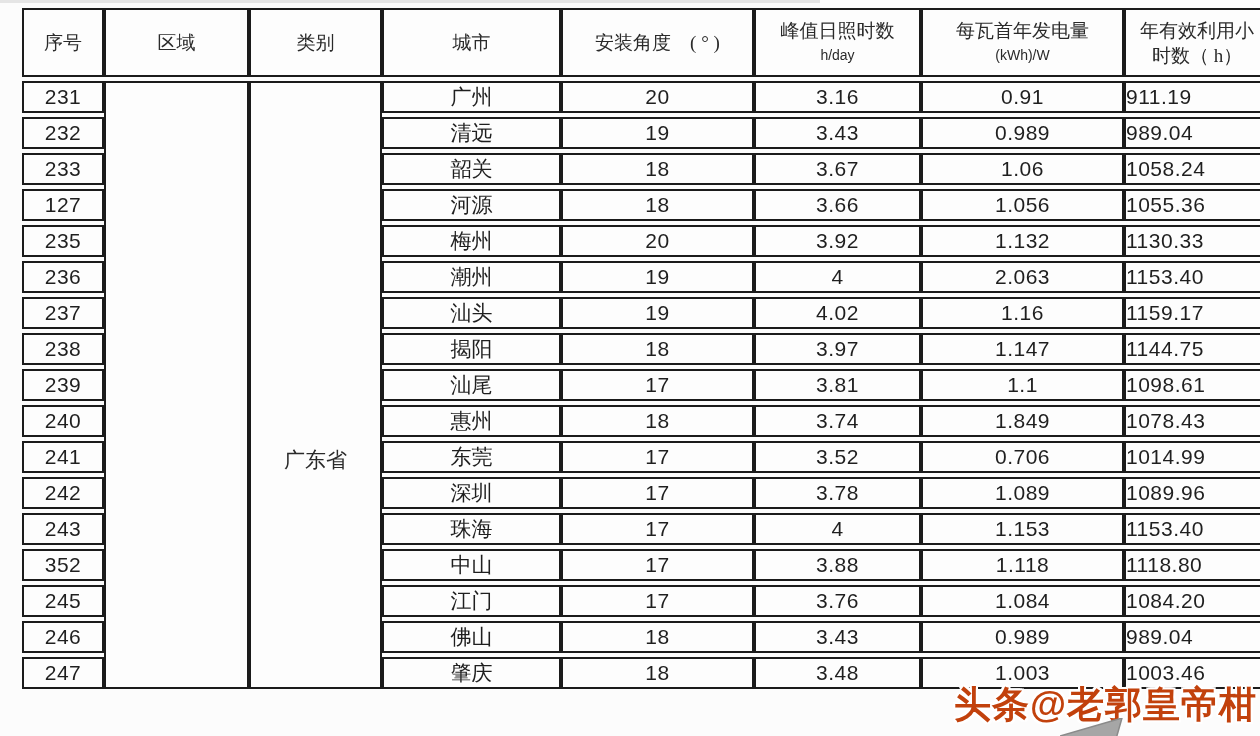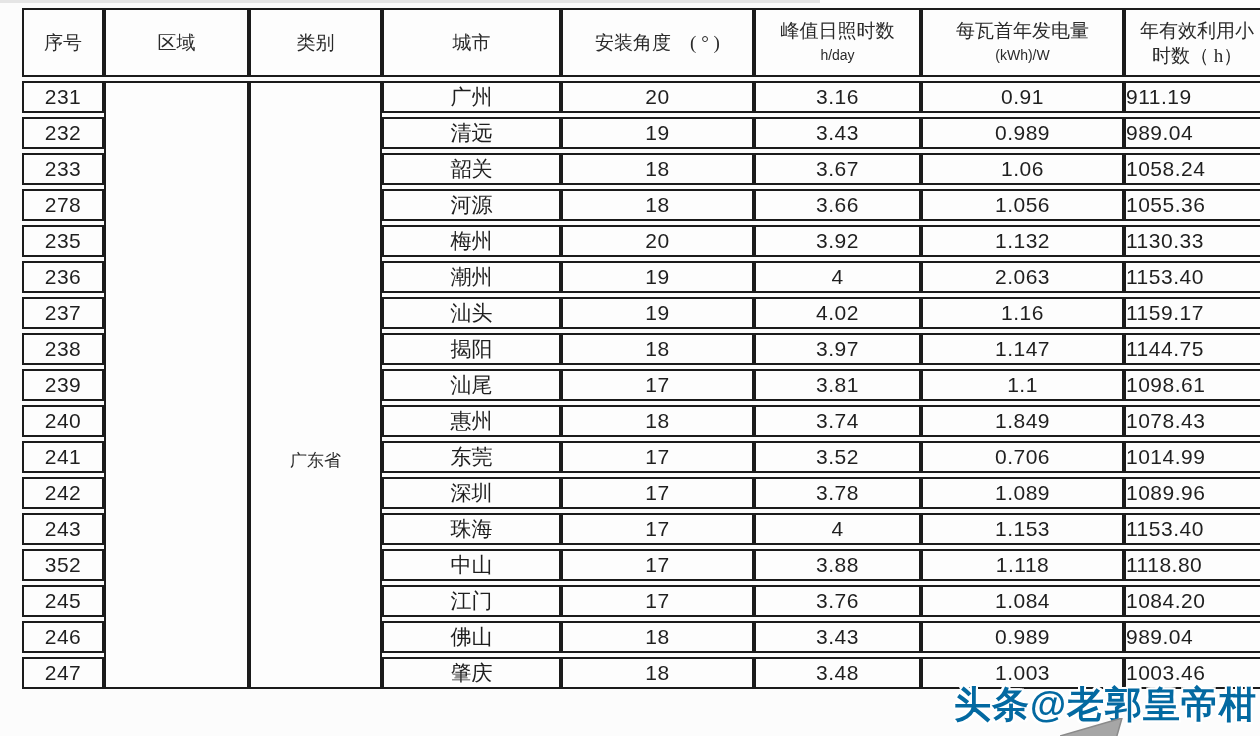--- a/index.html
+++ b/index.html
@@ -33,25 +33,25 @@
     color:#2a2a2a;
   }
   .tbl td{
     height:31px;
     font-size:21px;
   }
   .cjk{font-family:"Liberation Serif","DejaVu Serif",serif;}
   .num{font-family:"Liberation Sans",sans-serif;letter-spacing:0.5px;}
   .hline2{font-size:19px;line-height:25px;}
   .hline2 .latin{font-size:14px;font-family:"Liberation Sans",sans-serif;}
-  td.catcell{padding-top:150px;font-size:17px;color:#2a2a2a;}
+  td.catcell{padding-top:150px;font-size:21px;color:#2a2a2a;}
   td.hours{text-align:left;padding-right:16px;}
   .watermark{
     position:absolute;left:946px;top:676px;z-index:6;
-    font-size:37px;font-weight:bold;color:#0369a1;white-space:nowrap;
+    font-size:37px;font-weight:bold;color:#c2410c;white-space:nowrap;
     font-family:"Liberation Sans",sans-serif;letter-spacing:1px;
     text-shadow:2px 0 0 #fff,-2px 0 0 #fff,0 2px 0 #fff,0 -2px 0 #fff,
                 2px 2px 0 #fff,-2px -2px 0 #fff,2px -2px 0 #fff,-2px 2px 0 #fff;
   }
   .wm-arrow{position:absolute;left:1052px;top:714px;z-index:6;}
   .scan-smudge{
     position:absolute;left:0;top:0;width:820px;height:3px;
     background:#d9d9d9;opacity:.65;z-index:1;
   }
 </style>
@@ -114,21 +114,21 @@
         </tr>
         <tr>
           <td class="num">233</td>
           <td class="cjk">韶关</td>
           <td class="num">18</td>
           <td class="num">3.67</td>
           <td class="num">1.06</td>
           <td class="num hours">1058.24</td>
         </tr>
         <tr>
-          <td class="num">278</td>
+          <td class="num">127</td>
           <td class="cjk">河源</td>
           <td class="num">18</td>
           <td class="num">3.66</td>
           <td class="num">1.056</td>
           <td class="num hours">1055.36</td>
         </tr>
         <tr>
           <td class="num">235</td>
           <td class="cjk">梅州</td>
           <td class="num">20</td>

